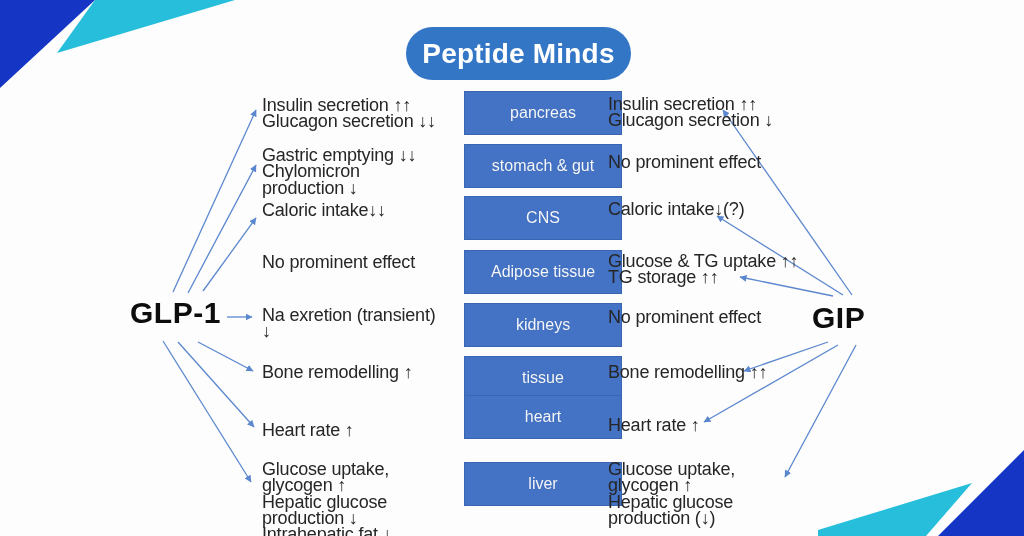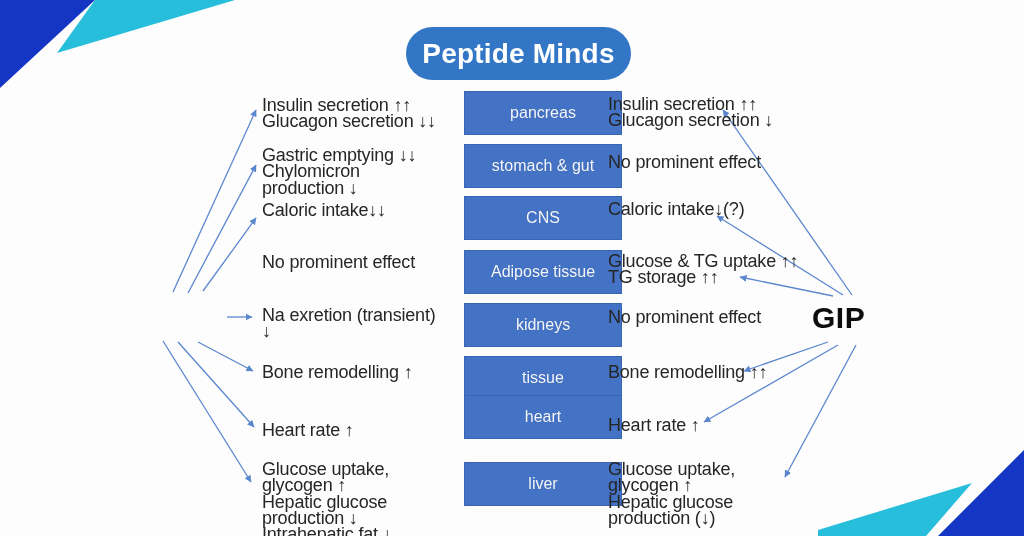--- a/index.html
+++ b/index.html
@@ -68,20 +68,21 @@
       <line x1="828" y1="342" x2="744" y2="371" marker-end="url(#ah)"></line>
       <line x1="838" y1="345" x2="704" y2="422" marker-end="url(#ah)"></line>
       <line x1="856" y1="345" x2="785" y2="477" marker-end="url(#ah)"></line>
     </g>
   </svg>
 
   <div class="pill">
     <span>Peptide Minds</span>
   </div>
 
+  <div id="glp1" class="hormone">GLP-1</div>
   <div id="gip" class="hormone">GIP</div>
 
   <div class="organ-box" style="top:91px">pancreas</div>
   <div class="organ-box" style="top:144px">stomach &amp; gut</div>
   <div class="organ-box" style="top:196px">CNS</div>
   <div class="organ-box" style="top:250px">Adipose tissue</div>
   <div class="organ-box" style="top:303px">kidneys</div>
   <div class="organ-box" style="top:356px">tissue</div>
   <div class="organ-box" style="top:395px">heart</div>
   <div class="organ-box" style="top:462px">liver</div>

